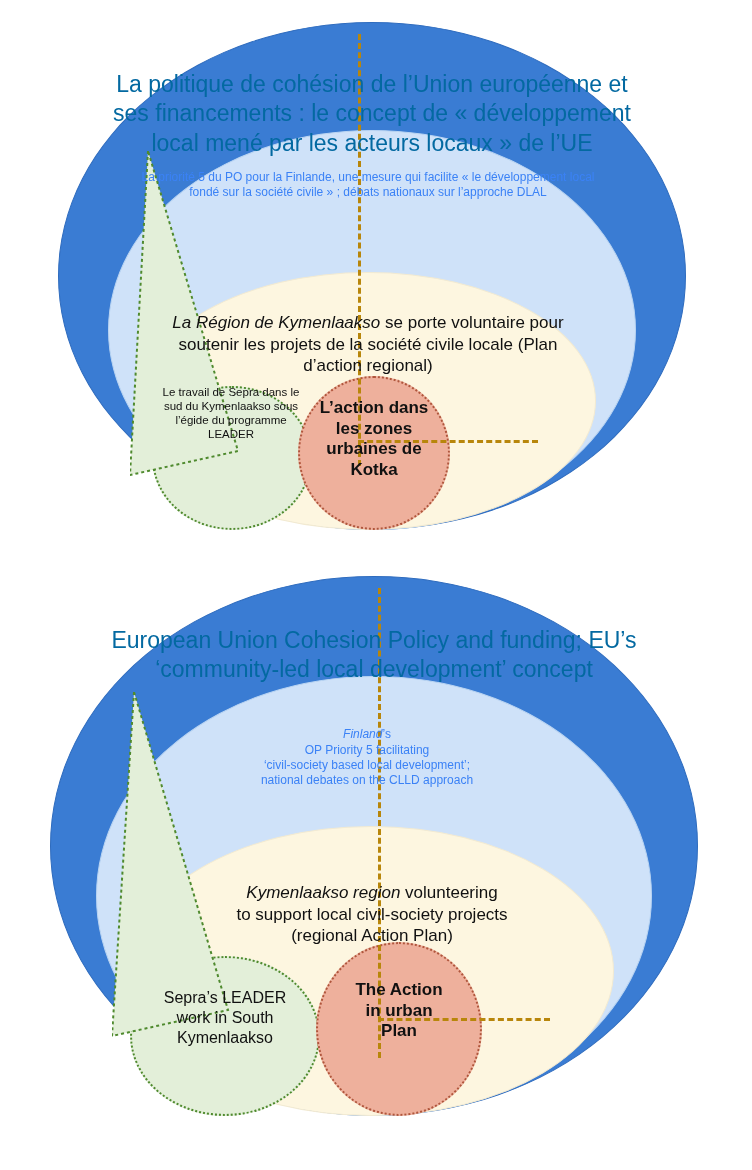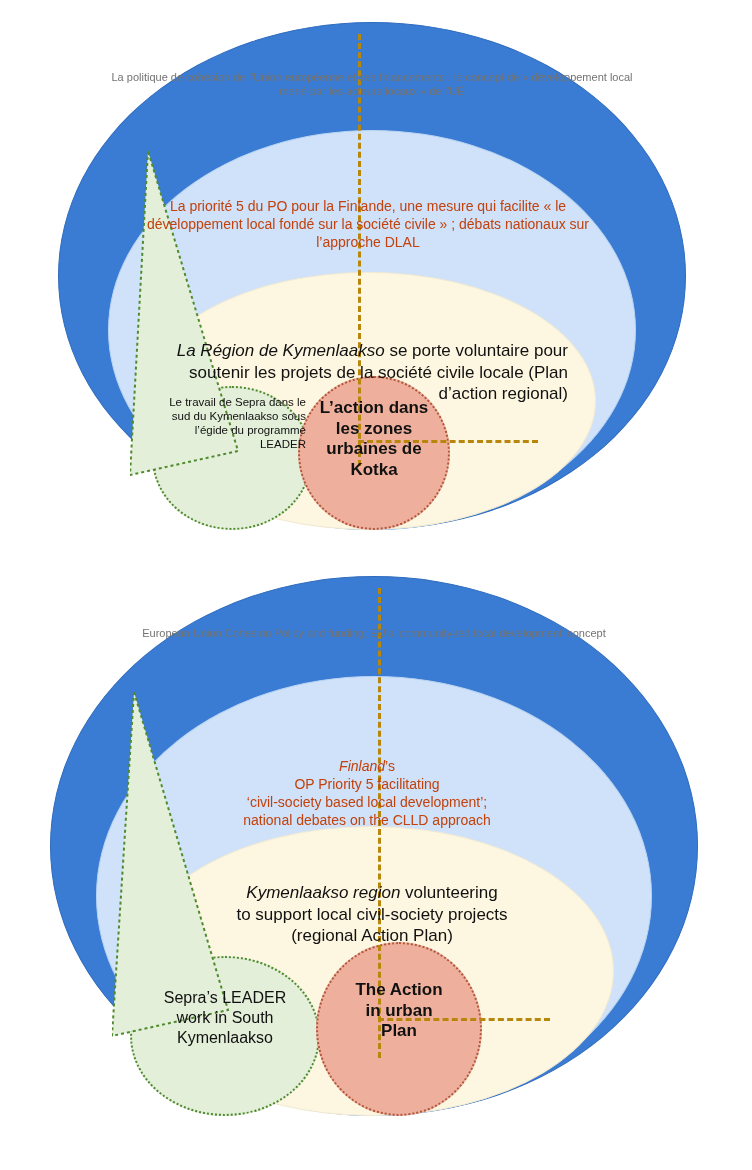--- a/index.html
+++ b/index.html
@@ -71,27 +71,26 @@
   }
 
   
   .txt {
     position: absolute;
     text-align: center;
     line-height: 1.28;
     white-space: pre-line;
   }
   .t-outer {
-    color: #737373;
-    font-size: 11px;
+    color: #0369a1;
+    font-size: 23px;
   }
   .t-second {
-    color: #c2410c;
-    font-size: 14px;
-    margin-top: 28px;
+    color: #3b82f6;
+    font-size: 12px;
   }
   .t-third {
     color: #111111;
     font-size: 17px;
   }
   .t-green {
     color: #111111;
     font-size: 11.5px;
     line-height: 1.22;
   }
@@ -129,25 +128,25 @@
     <div class="axis-h" style="left:358px; top:440px; width:180px;"></div>
 
     <svg class="wedge" width="120" height="360" style="left:130px; top:145px;" viewBox="0 0 120 360">
       <polygon points="18,6 0,330 108,306" fill="#e3efd9" stroke="#4f8a2e" stroke-width="2" stroke-dasharray="3,3"></polygon>
     </svg>
 
     <div class="txt t-outer" style="left:108px; top:70px; width:528px;">La politique de cohésion de l’Union européenne et ses financements : le concept de « développement local mené par les acteurs locaux » de l’UE</div>
 
     <div class="txt t-second" style="left:140px; top:170px; width:456px;">La priorité 5 du PO pour la Finlande, une mesure qui facilite « le développement local fondé sur la société civile » ; débats nationaux sur l’approche DLAL</div>
 
-    <div class="txt t-third" style="left:168px; top:318px; width:400px;text-align:right;">
+    <div class="txt t-third" style="left:168px; top:290px; width:400px;">
       <span class="ital">La Région de Kymenlaakso</span><span> se porte voluntaire pour soutenir les projets de la société civile locale (Plan d’action regional)</span>
     </div>
 
-    <div class="txt t-green" style="left:156px; top:395px; width:150px;text-align:right;">Le travail de Sepra dans le sud du Kymenlaakso sous l’égide du programme LEADER</div>
+    <div class="txt t-green" style="left:156px; top:385px; width:150px;">Le travail de Sepra dans le sud du Kymenlaakso sous l’égide du programme LEADER</div>
 
     <div class="txt t-red" style="left:308px; top:398px; width:132px;">L’action dans les zones urbaines de Kotka</div>
   </div>
 
   <div class="panel panel-en">
 
     <div class="ellipse ring-outer" style="left:50px; top:16px; width:648px; height:540px;"></div>
 
     <div class="ellipse ring-second" style="left:96px; top:116px; width:556px; height:440px;"></div>
 

